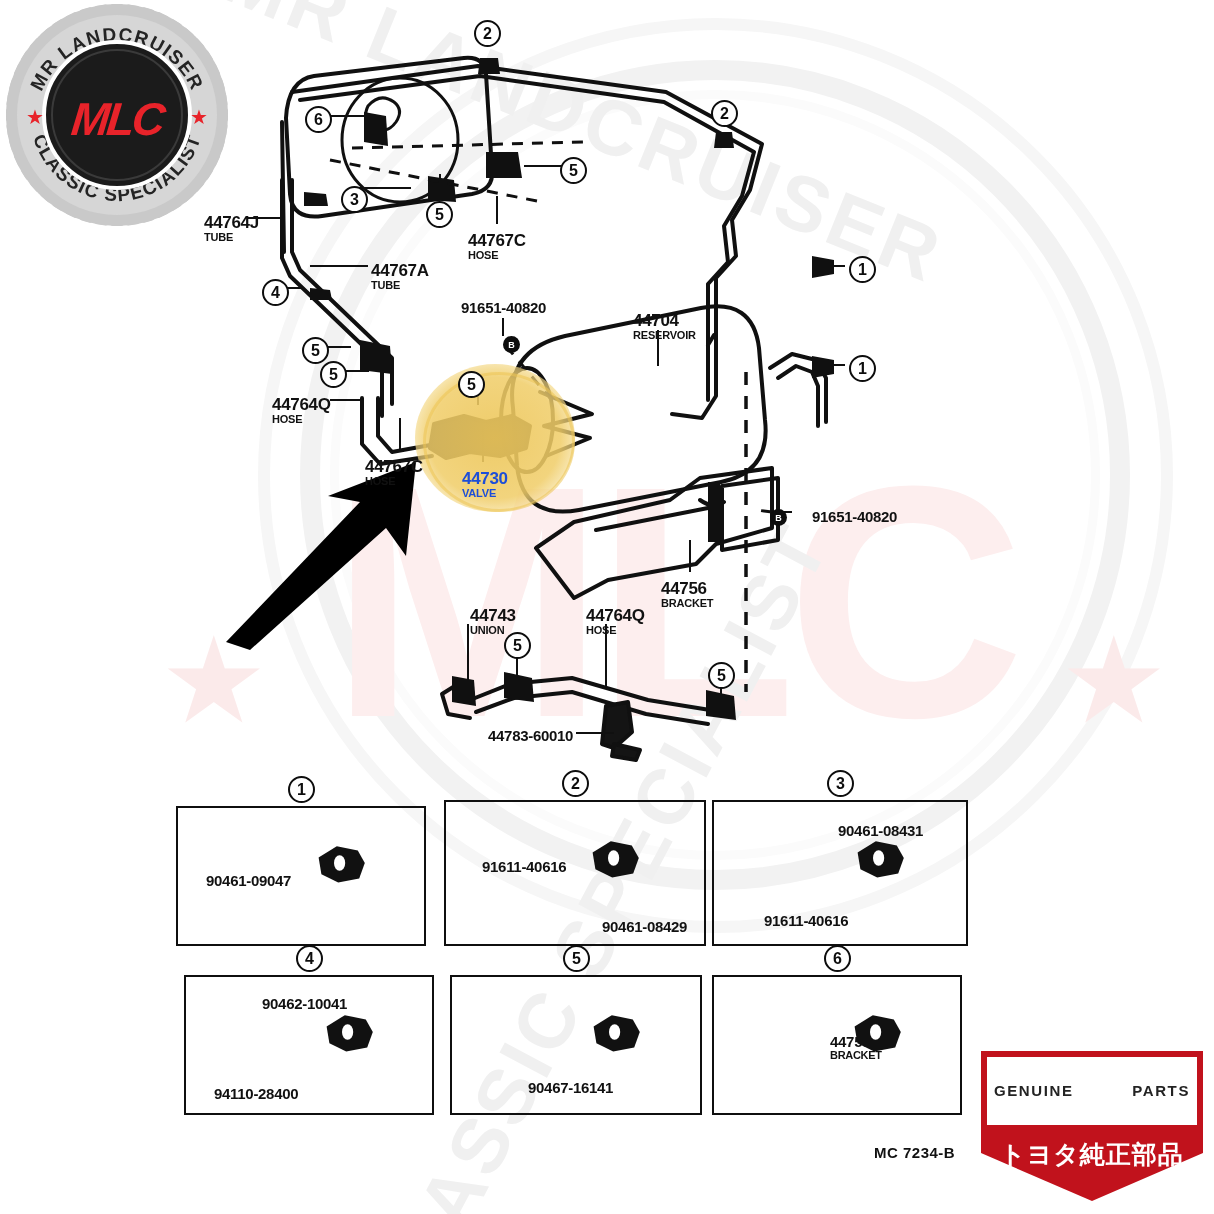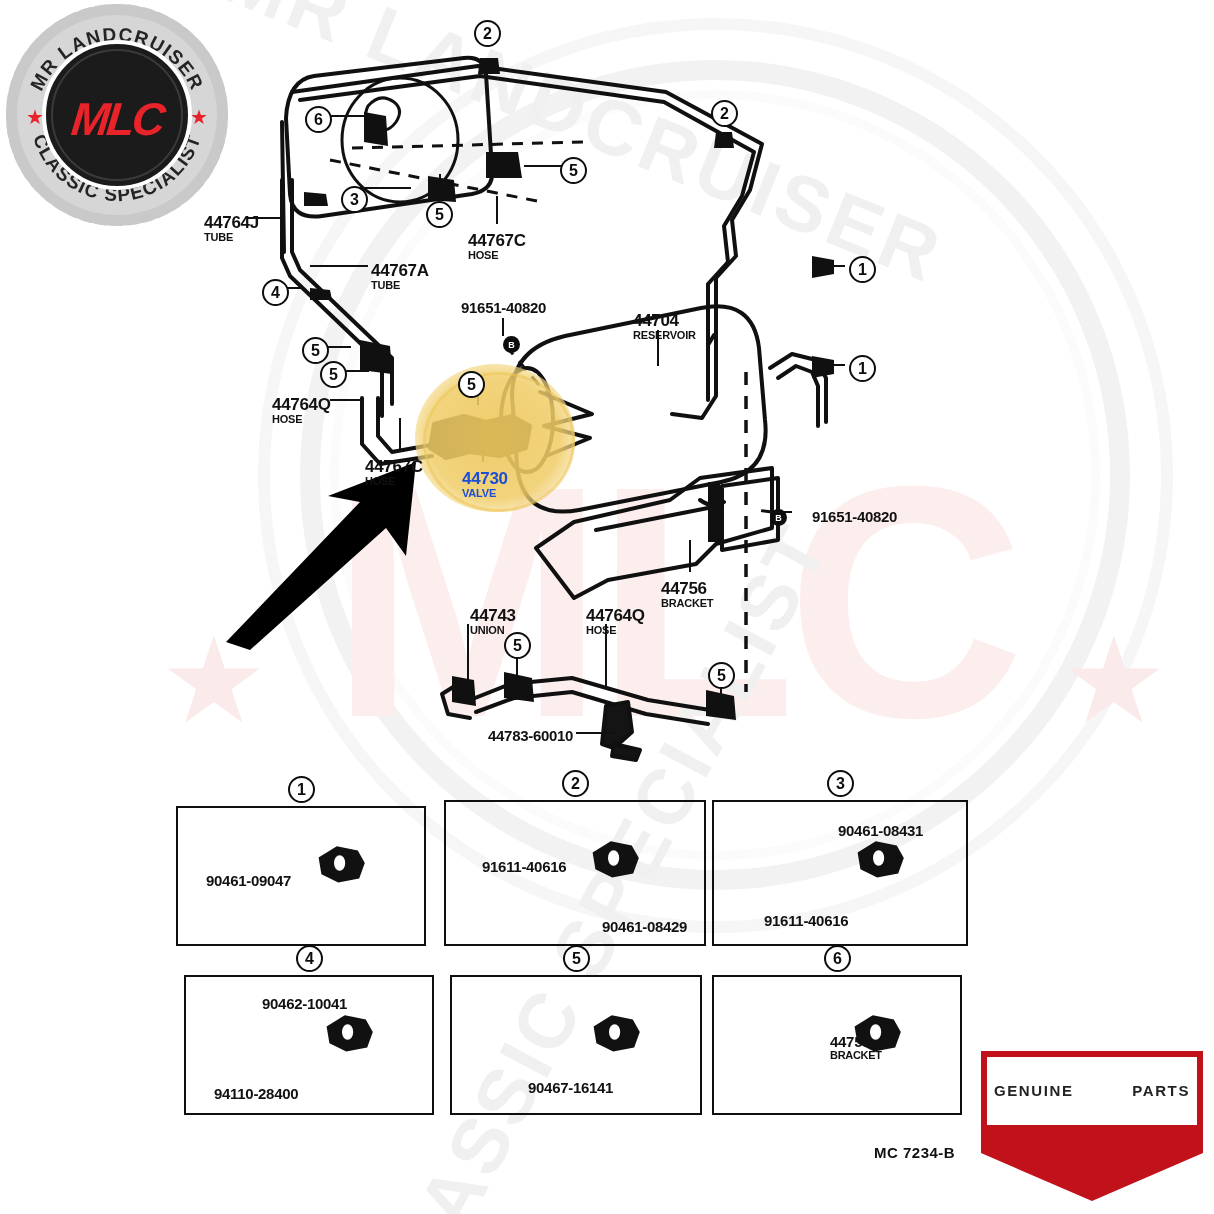--- a/index.html
+++ b/index.html
@@ -466,17 +466,18 @@
     <div class="bstar" style="left:20px;top:103px;">★</div>
     <div class="bstar" style="right:20px;top:103px;">★</div>
   </div>
 
   <div id="toyota">
     <div class="ty-shield"></div>
     <div class="ty-shield-in"></div>
     <div class="ty-white"></div>
     <div class="ty-gen">GENUINE</div>
     <div class="ty-prt">PARTS</div>
+    <div class="ty-jp">トヨタ純正部品</div>
   </div>
 
   <div class="mc" style="left:874px;top:1144px;text-align:center;">MC  7234-B</div>
 
 </div>
 
 </body></html>

